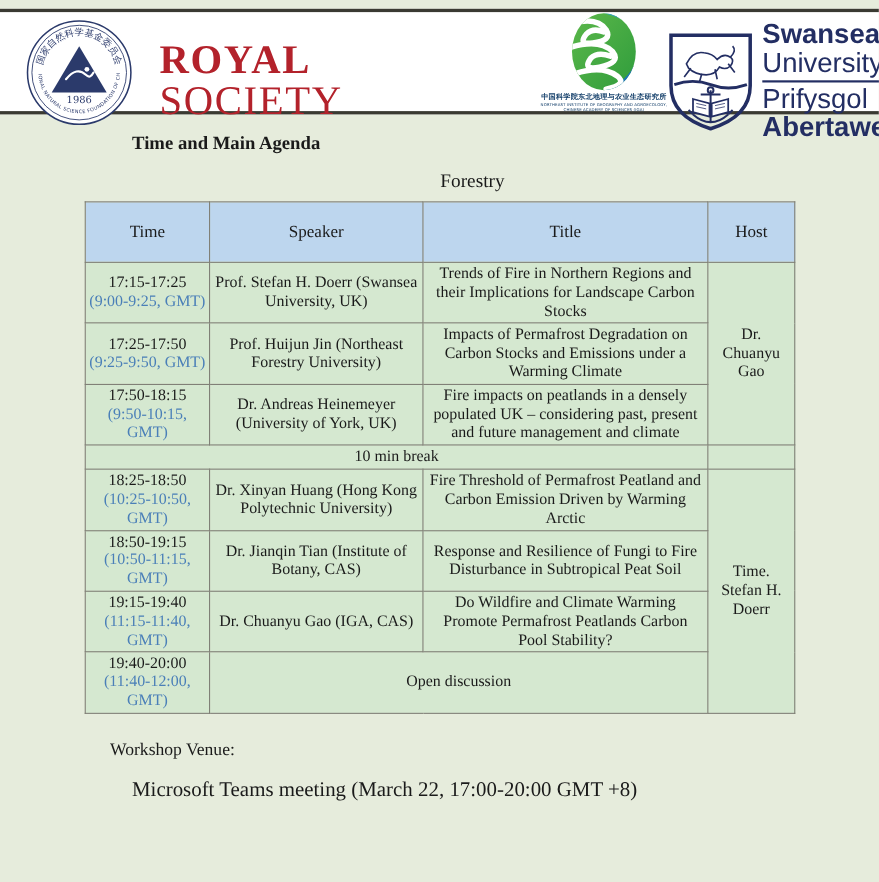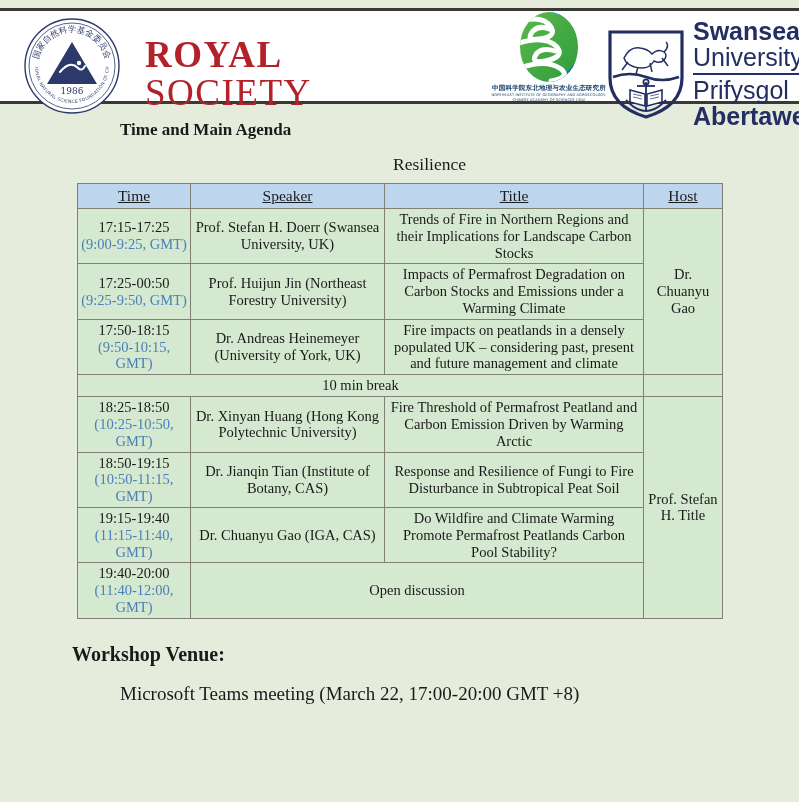--- a/index.html
+++ b/index.html
@@ -154,22 +154,21 @@
     text-align: center;
     vertical-align: middle;
     font-size: 14.5px;
     font-weight: normal;
     padding: 2px 3px;
     line-height: 1.16;
   }
   table.timetable th {
     background: #bdd6ee;
     font-size: 15.5px;
-    padding: 3px;
-    text-decoration: underline;
+    padding: 18px;
   }
   table.timetable td {
     background: #d5e8d0;
   }
   .col-time { width: 113px; }
   .col-speaker { width: 194px; }
   .col-title { width: 259px; }
   .col-host { width: 79px; }
 
   .gmt {
@@ -177,23 +176,23 @@
   }
   .time-cell { padding: 3px 2px; }
   .break-row td {
     font-size: 15px;
     padding: 4px;
   }
   .host-cell { font-size: 15px; line-height: 1.3; }
 
   
   .venue-head {
-    margin: 24px 0 0 72px;
-    font-size: 20px;
-    font-weight: bold;
+    margin: 24px 0 0 100px;
+    font-size: 16px;
+    font-weight: normal;
   }
   .venue-line {
     margin: 17px 0 0 120px;
     font-size: 19px;
   }
 </style>
 </head>
 <body>
 
 <div class="top-strip"></div>
@@ -290,21 +289,21 @@
       <div class="sw-rule"></div>
       <div class="sw-line3">Prifysgol</div>
       <div class="sw-line4">Abertawe</div>
     </div>
   </div>
 </div>
 
 <div class="content">
 
   <div class="agenda-head">Time and Main Agenda</div>
-  <div class="timetable-title">Resilience</div>
+  <div class="timetable-title">Forestry</div>
 
   <table class="timetable">
     <colgroup>
       <col class="col-time">
         <col class="col-speaker">
         <col class="col-title">
         <col class="col-host">
     </colgroup>
     <thead>
       <tr>
@@ -321,21 +320,21 @@
           <div>17:15-17:25</div>
           <div class="gmt">(9:00-9:25, GMT)</div>
         </td>
         <td>Prof. Stefan H. Doerr (Swansea University, UK)</td>
         <td>Trends of Fire in Northern Regions and their Implications for Landscape Carbon Stocks</td>
         <td class="host-cell" rowspan="3">Dr. Chuanyu Gao</td>
       </tr>
 
       <tr>
         <td class="time-cell">
-          <div>17:25-00:50</div>
+          <div>17:25-17:50</div>
           <div class="gmt">(9:25-9:50, GMT)</div>
         </td>
         <td>Prof. Huijun Jin (Northeast Forestry University)</td>
         <td>Impacts of Permafrost Degradation on Carbon Stocks and Emissions under a Warming Climate</td>
       </tr>
 
       <tr>
         <td class="time-cell">
           <div>17:50-18:15</div>
           <div class="gmt">(9:50-10:15, GMT)</div>
@@ -349,21 +348,21 @@
         <td></td>
       </tr>
 
       <tr>
         <td class="time-cell">
           <div>18:25-18:50</div>
           <div class="gmt">(10:25-10:50, GMT)</div>
         </td>
         <td>Dr. Xinyan Huang (Hong Kong Polytechnic University)</td>
         <td>Fire Threshold of Permafrost Peatland and Carbon Emission Driven by Warming Arctic</td>
-        <td class="host-cell" rowspan="4">Prof. Stefan H. Title</td>
+        <td class="host-cell" rowspan="4">Time. Stefan H. Doerr</td>
       </tr>
 
       <tr>
         <td class="time-cell">
           <div>18:50-19:15</div>
           <div class="gmt">(10:50-11:15, GMT)</div>
         </td>
         <td>Dr. Jianqin Tian (Institute of Botany, CAS)</td>
         <td>Response and Resilience of Fungi to Fire Disturbance in Subtropical Peat Soil</td>
       </tr>

